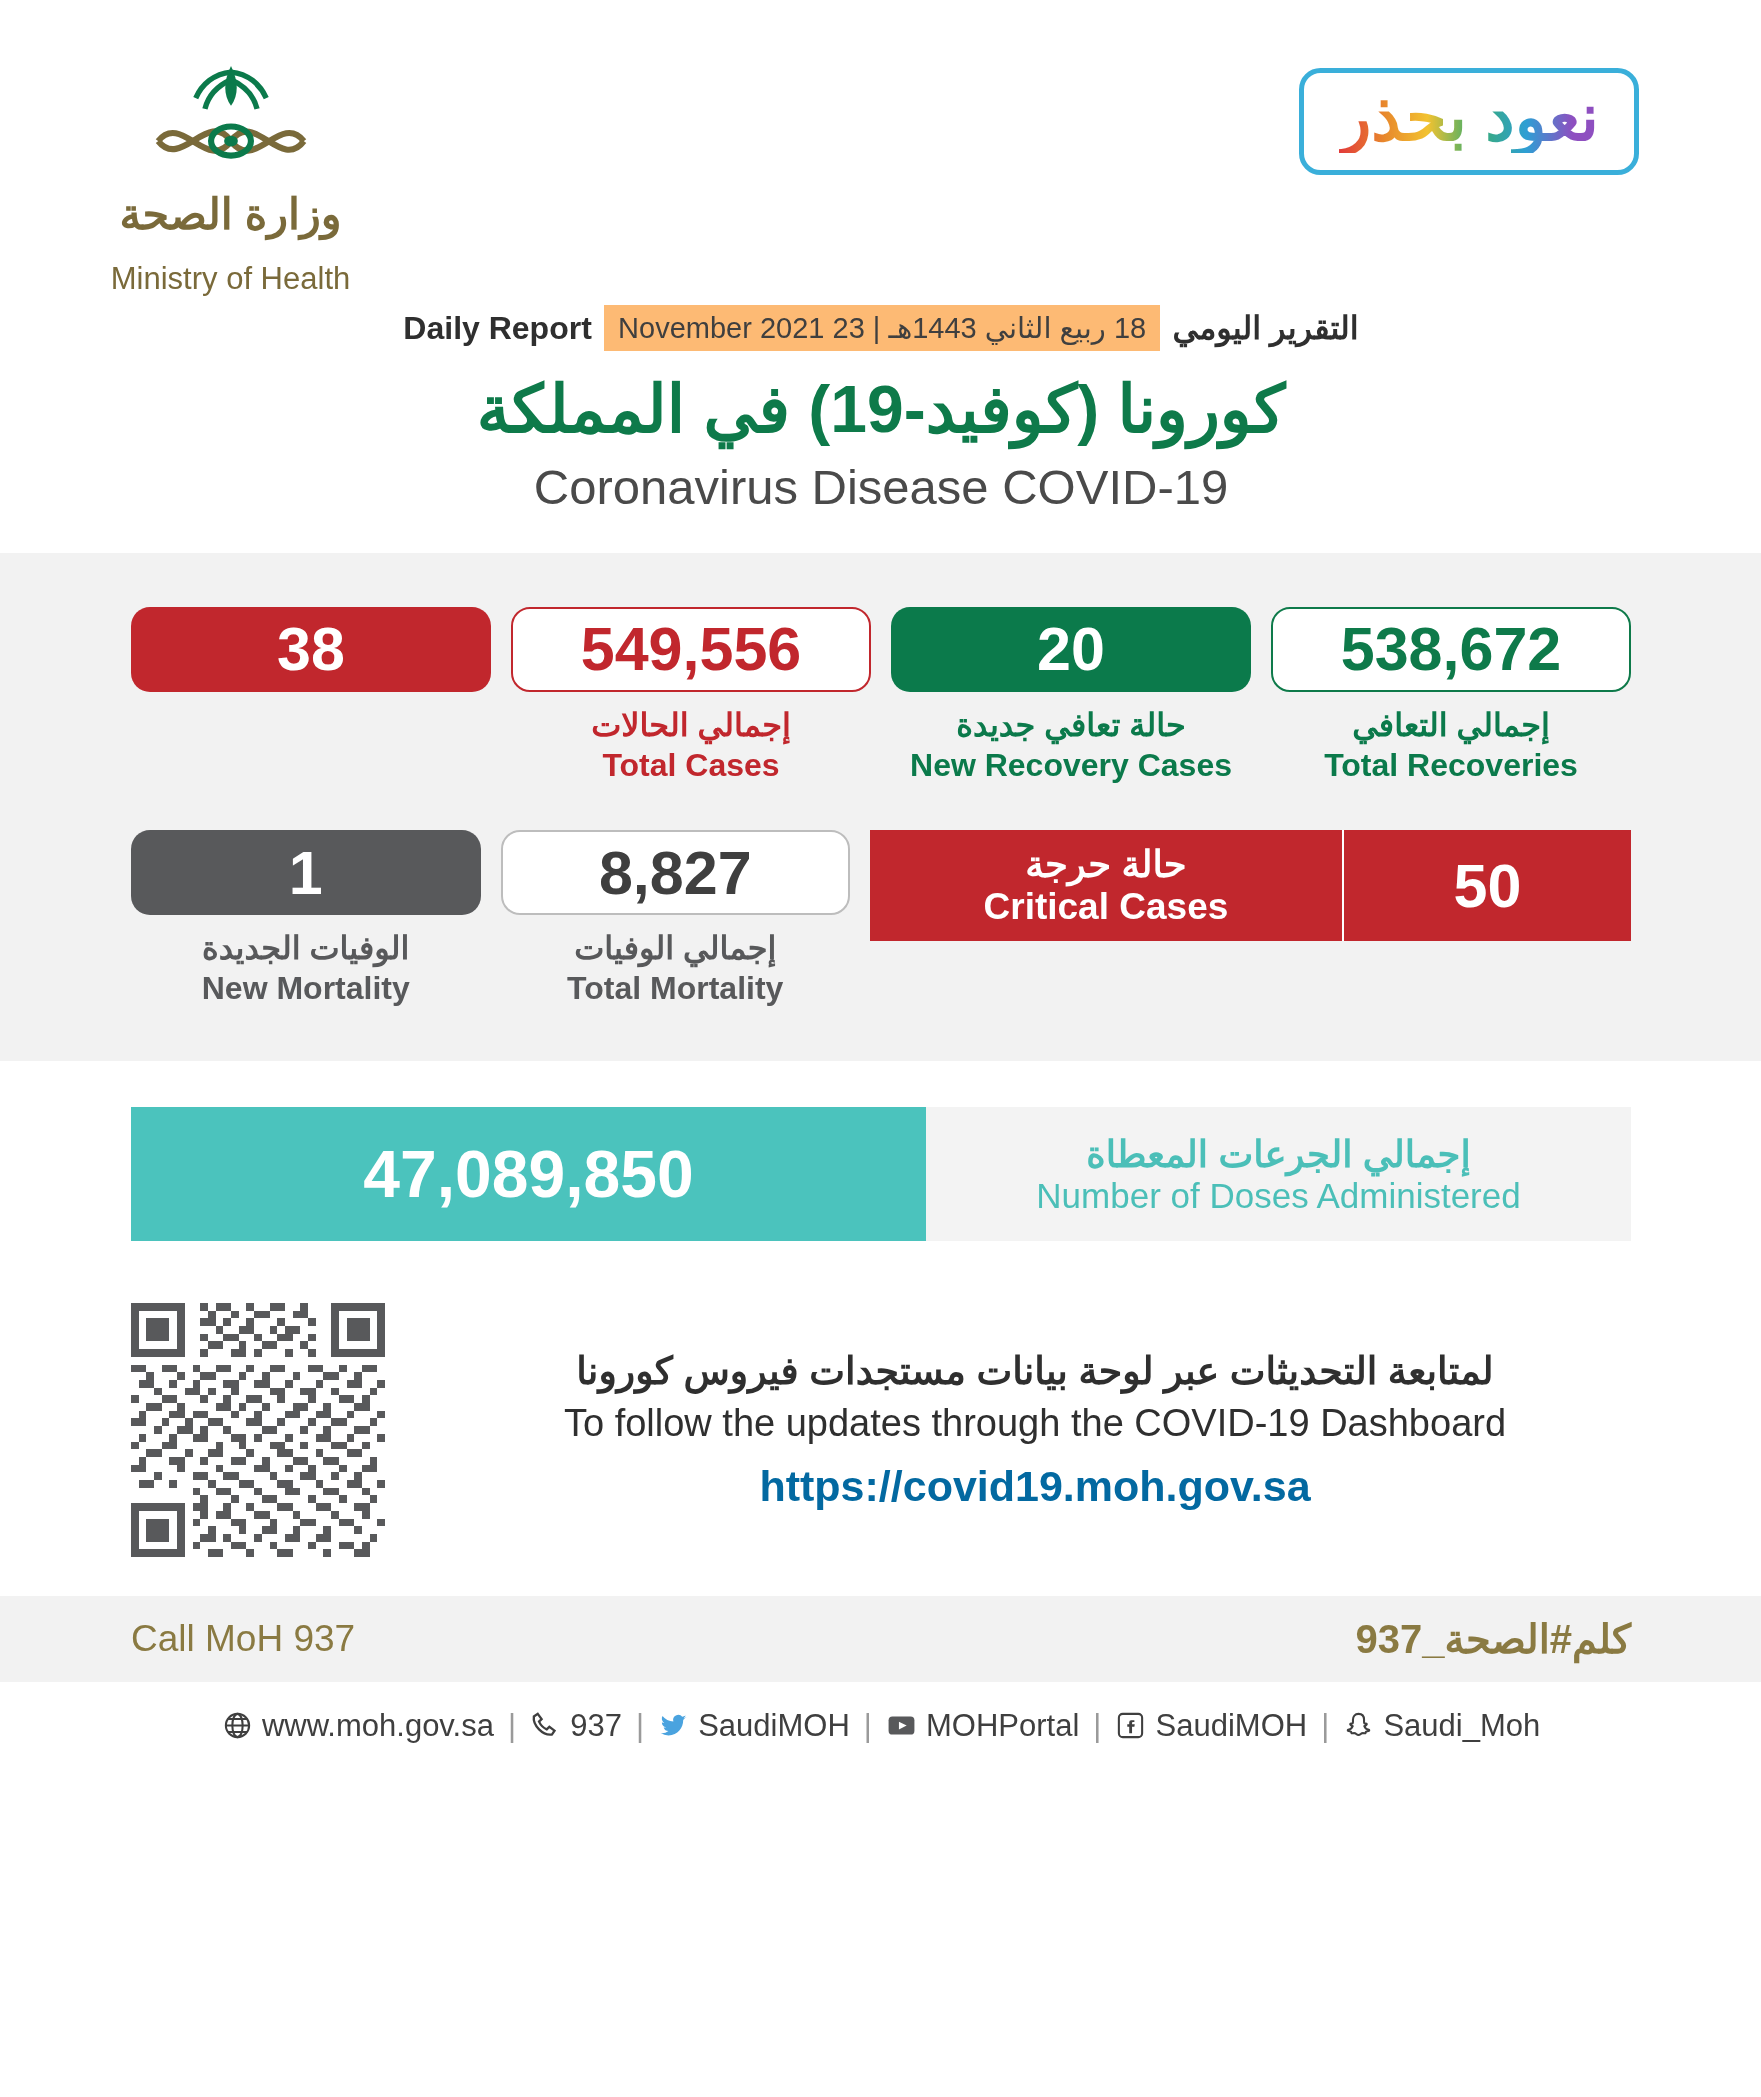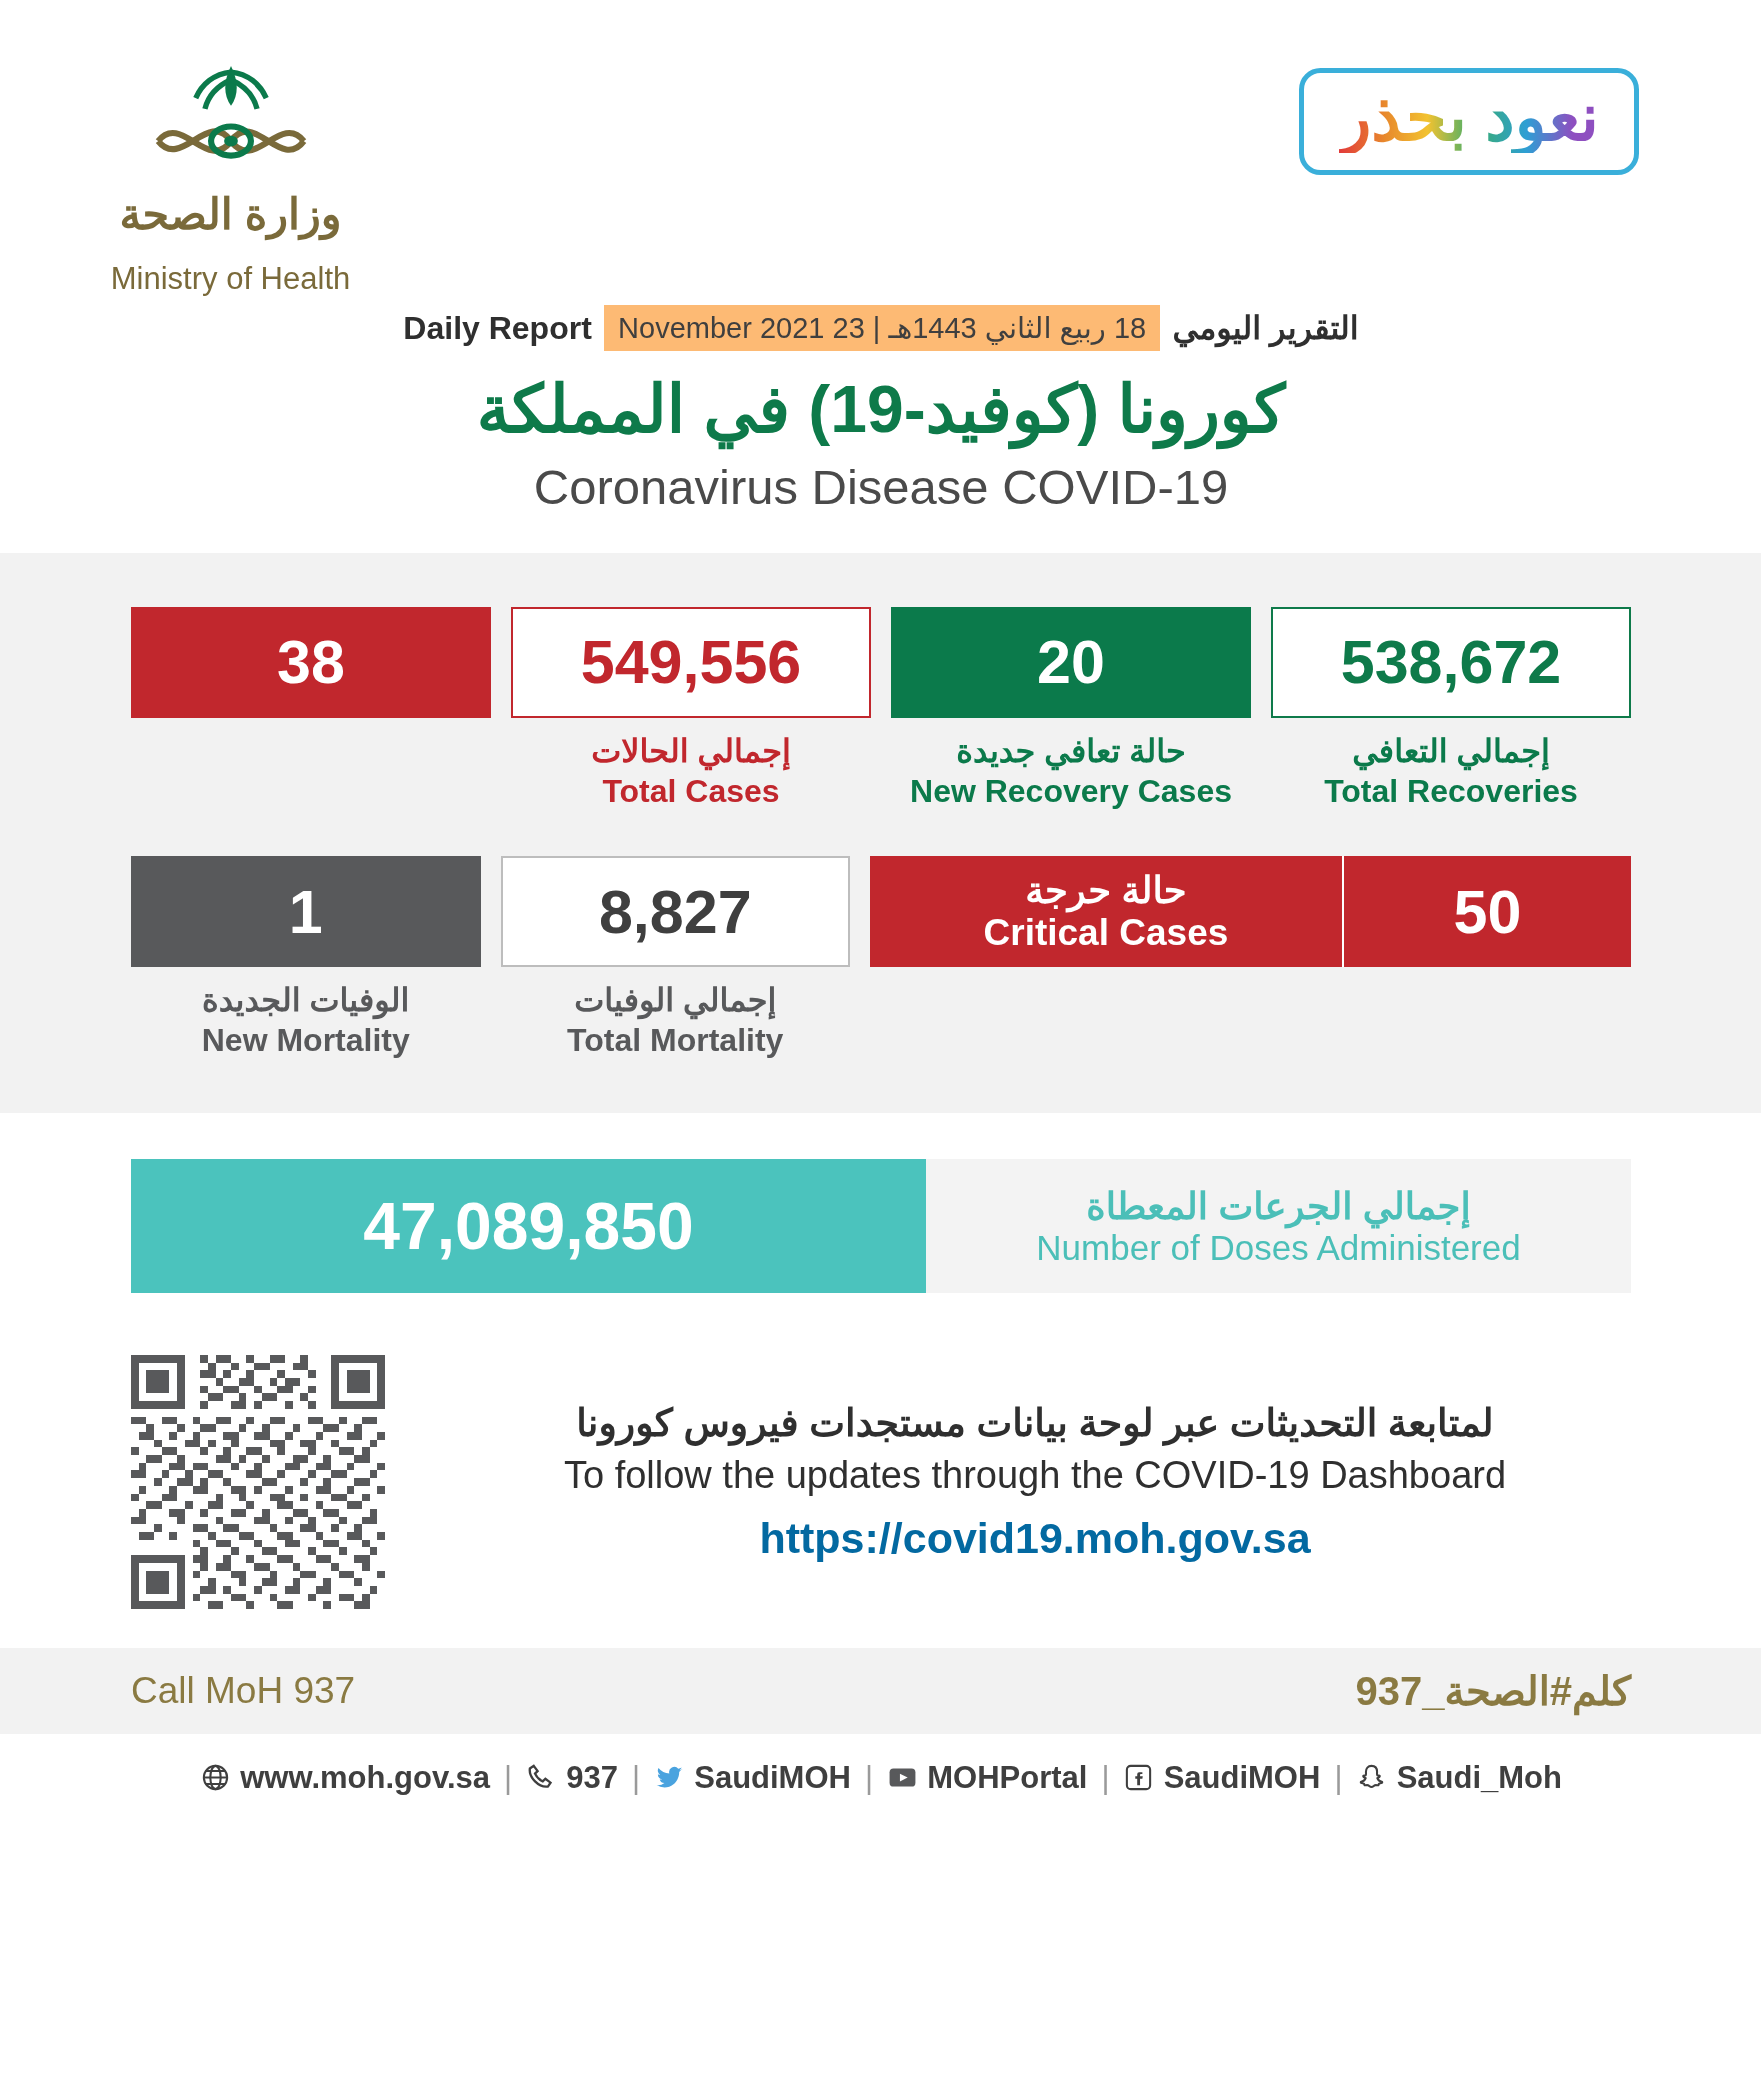--- a/index.html
+++ b/index.html
@@ -70,22 +70,22 @@
   
   .stats-panel { background: #f2f2f2; padding: 54px 0 54px 0; }
   .stat-row {
     display: flex; justify-content: center; gap: 20px;
     direction: rtl; padding: 0 131px;
   }
   .stat-row.second { margin-top: 46px; }
 
   .stat { width: 361px; }
   .stat .value-box {
-    height: 111px; display: flex; align-items: center; justify-content: center;
-    font-size: 61px; font-weight: bold;
+    height: 85px; display: flex; align-items: center; justify-content: center;
+    font-size: 61px; font-weight: bold; border-radius: 19px;
   }
   .stat .labels { text-align: center; margin-top: 14px; }
   .stat .lab-ar { font-size: 32px; font-weight: bold; direction: rtl; }
   .stat .lab-en { font-size: 32px; font-weight: bold; margin-top: 3.1px; }
 
   .box-outline-green { background: #ffffff; border: 2.3px solid #0e7a4a; color: #0e7a4a; }
   .box-solid-green { background: #0b7a4b; color: #ffffff; }
   .box-outline-red { background: #ffffff; border: 2.3px solid #c1272d; color: #c1272d; }
   .box-solid-red { background: #c1272d; color: #ffffff; }
   .box-outline-grey { background: #ffffff; border: 2.3px solid #bdbdbd; color: #3f3f3f; }
@@ -138,21 +138,21 @@
     align-items: center; padding: 20px 131px; margin-top: 15.4px;
   }
   .call-en { font-size: 37px; color: #8a7a42; }
   .call-ar { font-size: 40px; font-weight: bold; color: #8a7a42; direction: rtl; }
 
   
   .footer {
     display: flex; justify-content: center; align-items: center; gap: 14px;
     padding: 26px 0 31px 0; font-size: 31px; color: #3f3f3f;
   }
-  .footer .item { display: flex; align-items: center; gap: 9.2px; font-weight: bold; }
+  .footer .item { display: flex; align-items: center; gap: 9.2px; }
   .footer .sep { color: #9a9a9a; }
   .ficon { width: 31px; height: 31px; display:inline-block; }
 </style>
 </head>
 <body>
 
 <div class="page">
 
   <div class="header">
     <div class="moh-logo">

